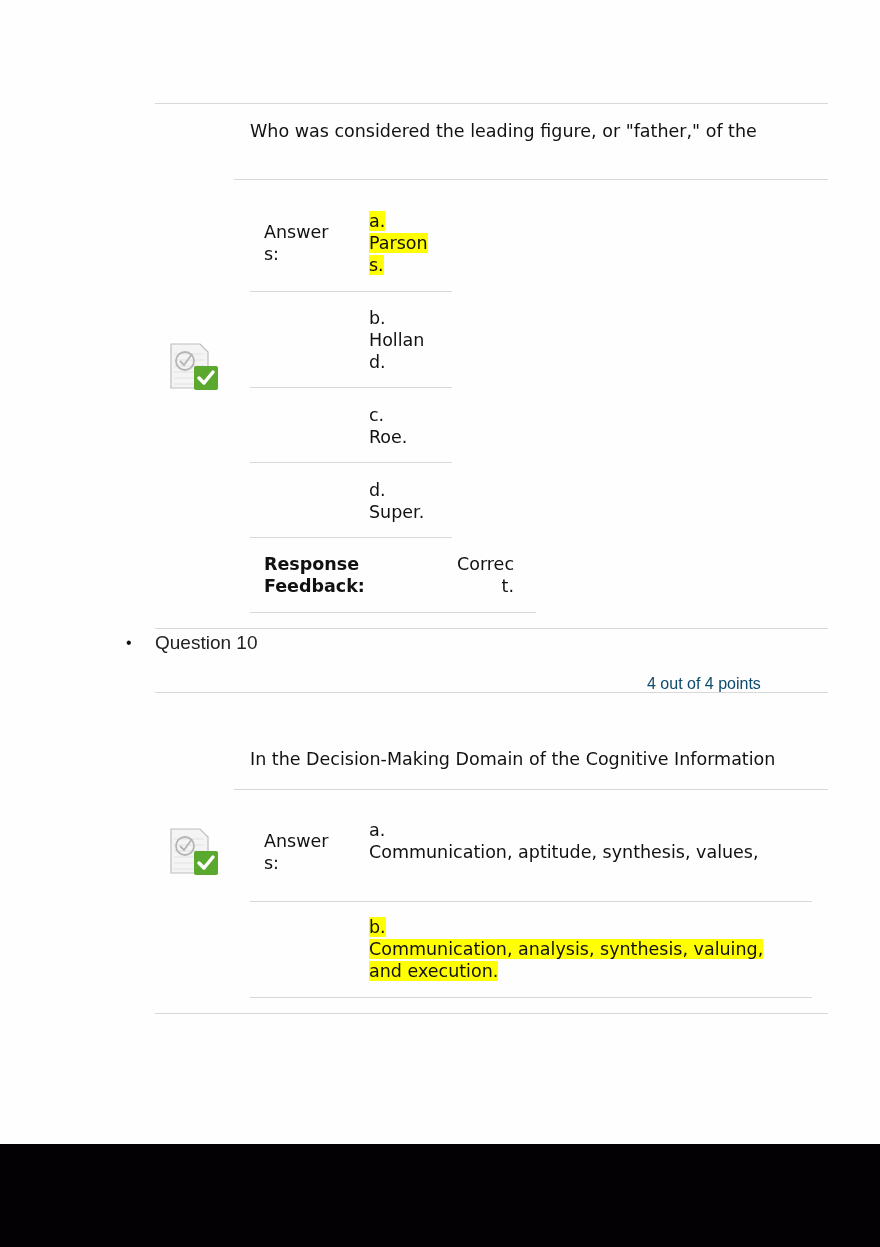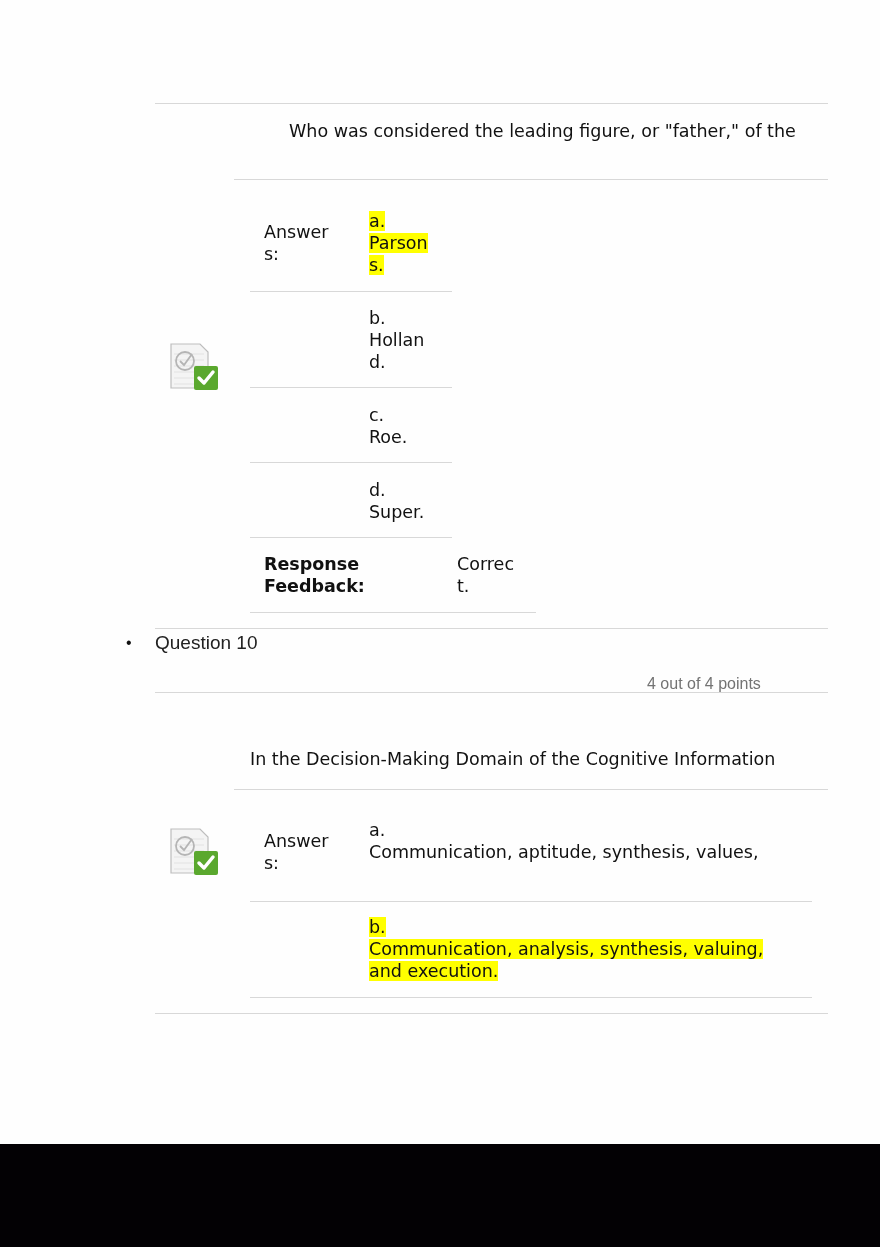--- a/index.html
+++ b/index.html
@@ -13,21 +13,21 @@
   .txt { position: absolute; font-size: 17.5px; line-height: 22px; }
   .hl { background: #ffff00; }
   .arial { font-family: "Liberation Sans", sans-serif; }
   .icon { position: absolute; width: 52px; height: 50px; }
   .blackbar { position: absolute; left: 0; top: 1144px; width: 880px; height: 103px; background: #030104; }
 </style>
 </head>
 <body>
 
 <div class="hr" style="left:155px;top:103px;width:673px;"></div>
-<div class="txt" style="left:250px;top:120px;margin-left:39px;">
+<div class="txt" style="left:250px;top:120px;">
   <div>Who was considered the leading figure, or "father," of the</div>
 </div>
 <div class="hr" style="left:234px;top:179px;width:594px;"></div>
 
 <div class="txt" style="left:264px;top:221px;">
   <div>Answer</div>
   <div>s:</div>
 </div>
 
 <div class="txt" style="left:369px;top:210px;">
@@ -67,30 +67,30 @@
 <div class="txt" style="left:369px;top:479px;">
   <div>d.</div>
   <div>Super.</div>
 </div>
 <div class="hr" style="left:250px;top:537px;width:202px;"></div>
 
 <div class="txt" style="left:264px;top:553px;font-weight:bold;">
   <div>Response</div>
   <div>Feedback:</div>
 </div>
-<div class="txt" style="left:457px;top:553px;">
+<div class="txt" style="left:457px;top:553px;text-align:right;">
   <div>Correc</div>
   <div>t.</div>
 </div>
 <div class="hr" style="left:250px;top:612px;width:286px;"></div>
 <div class="hr" style="left:155px;top:628px;width:673px;"></div>
 
 <div class="arial" style="position:absolute;left:126px;top:632px;font-size:16px;line-height:22px;">•</div>
 <div class="arial" style="position:absolute;left:155px;top:631px;font-size:19px;line-height:24px;color:#222;">Question 10</div>
-<div class="arial" style="position:absolute;left:647px;top:674px;font-size:16px;line-height:20px;color:#737373;">4 out of 4 points</div>
+<div class="arial" style="position:absolute;left:647px;top:674px;font-size:16px;line-height:20px;color:#0c4a6e;">4 out of 4 points</div>
 <div class="hr" style="left:155px;top:692px;width:673px;"></div>
 
 <div class="txt" style="left:250px;top:708px;margin-top:40px;">
   <div>In the Decision-Making Domain of the Cognitive Information</div>
 </div>
 <div class="hr" style="left:234px;top:789px;width:594px;"></div>
 
 <div class="txt" style="left:264px;top:830px;">
   <div>Answer</div>
   <div>s:</div>

